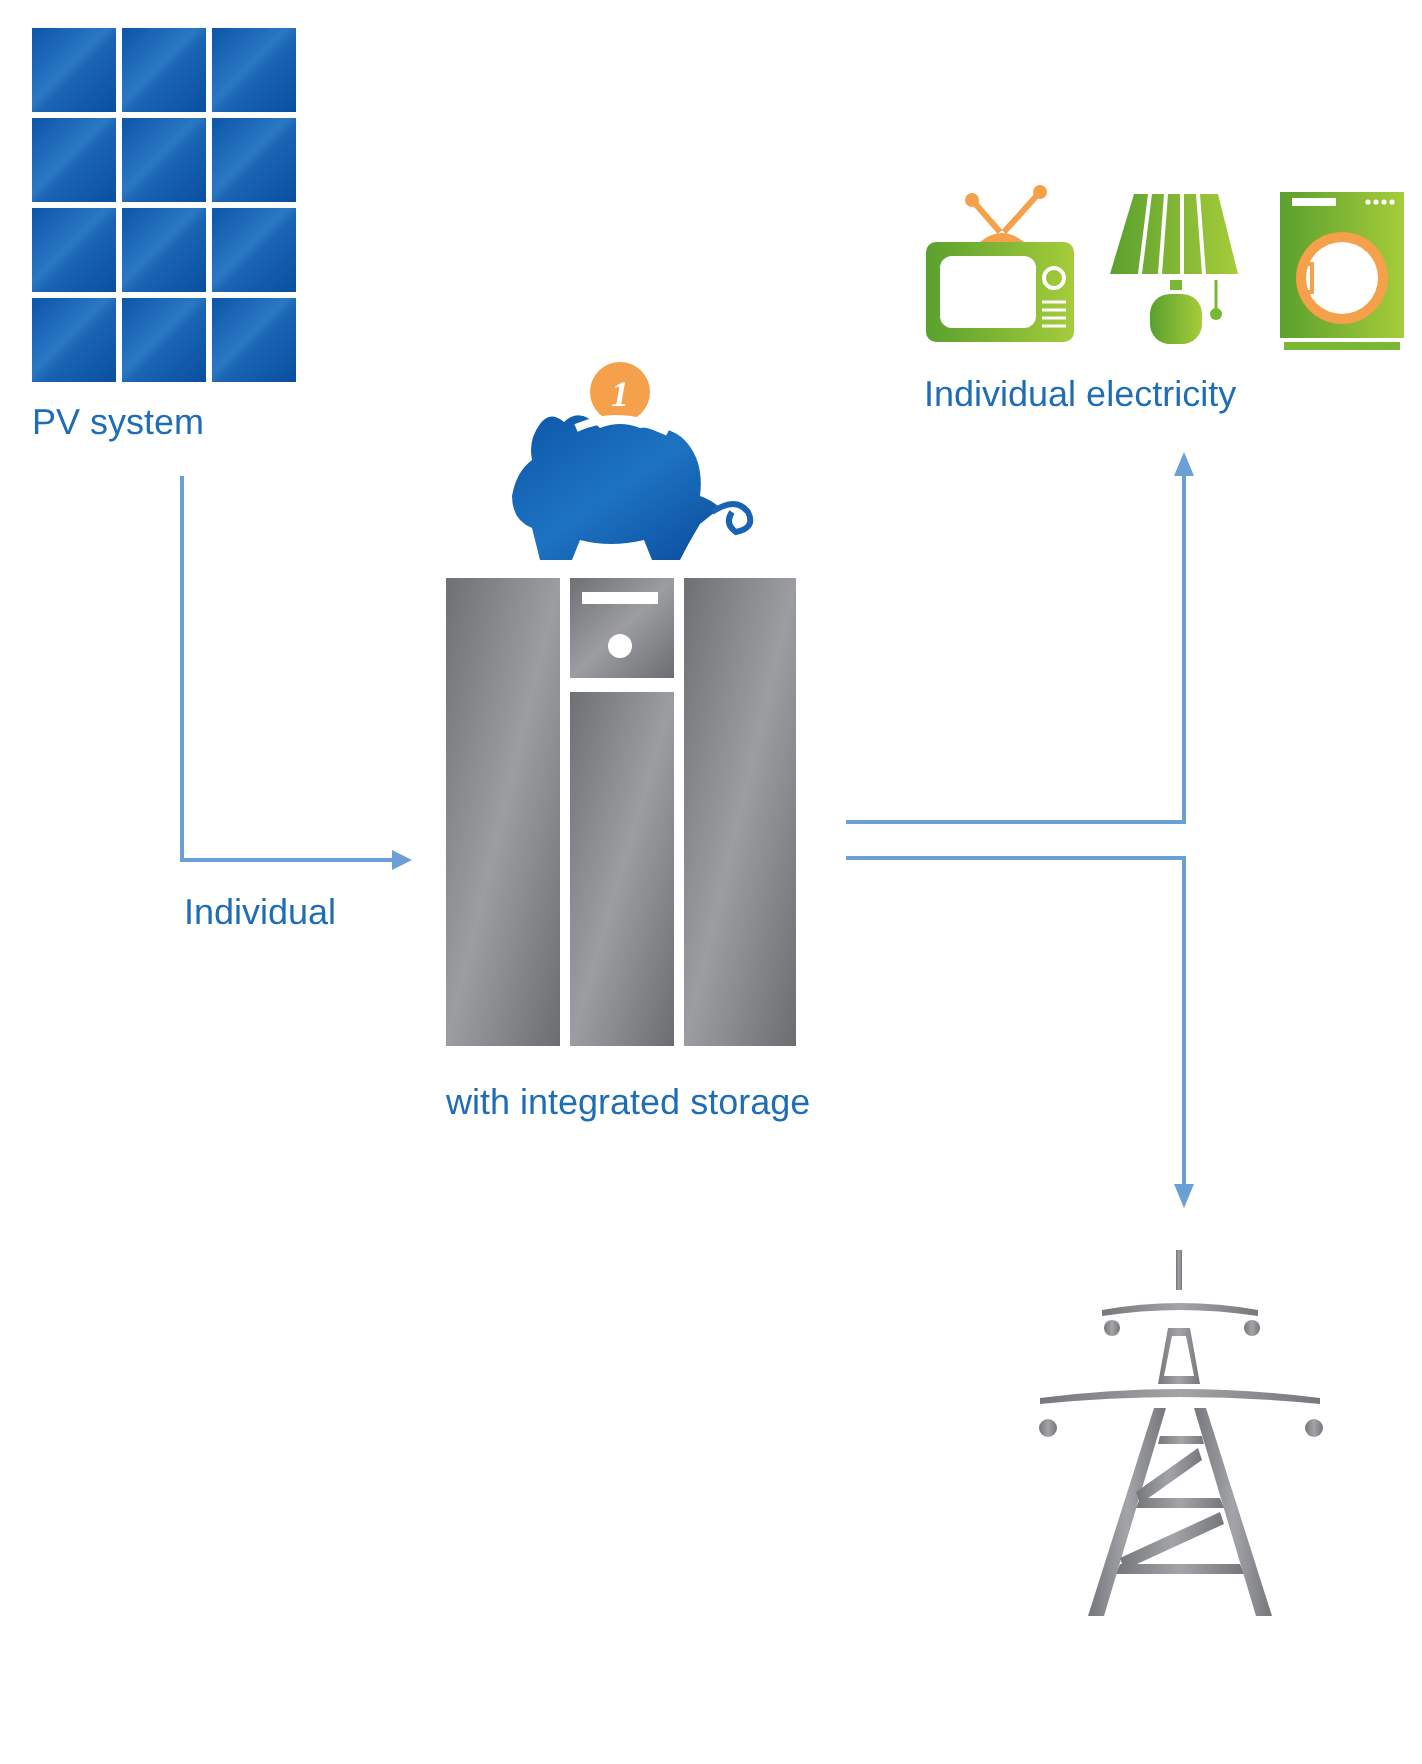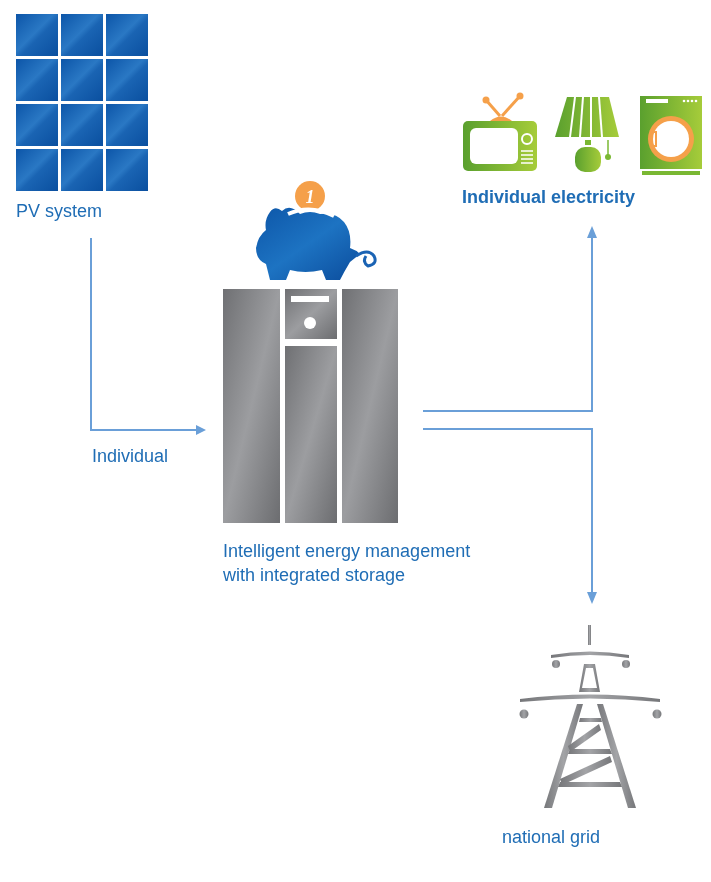--- a/index.html
+++ b/index.html
@@ -145,23 +145,21 @@
   </g>
 </svg>
 
 <div class="label" style="left:16px; top:199px;">PV system</div>
 
 <div class="label" style="left:92px; top:444px;text-align:center;">
   <div>Individual</div>
 </div>
 
 <div class="label" style="left:223px; top:539px;">
-  <div>Intelligent energy management</div>
   <div>with integrated storage</div>
 </div>
 
-<div class="label" style="left:462px; top:185px;font-weight:bold;">
+<div class="label" style="left:462px; top:185px;">
   <div>Individual electricity</div>
 </div>
 
 <div class="label" style="left:502px; top:825px;">
-  <div>national grid</div>
 </div>
 
 </body></html>

